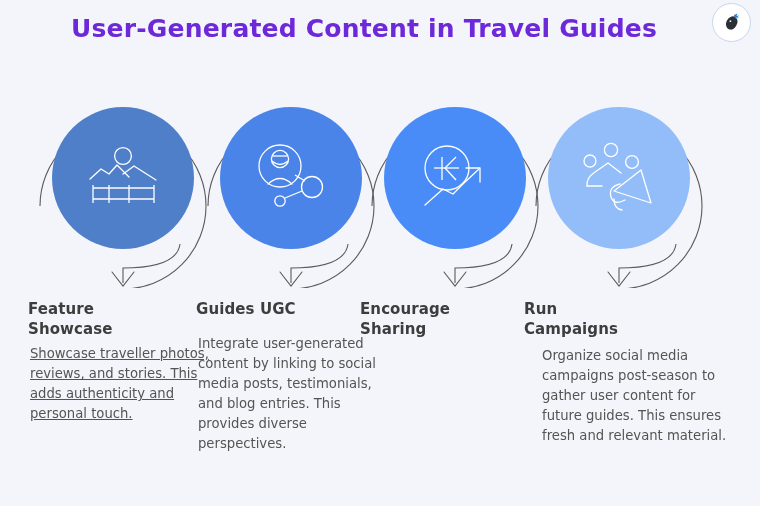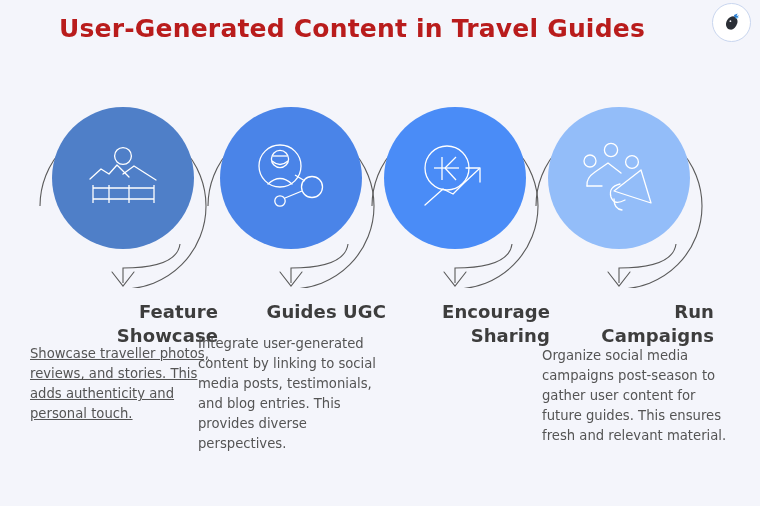--- a/index.html
+++ b/index.html
@@ -18,27 +18,27 @@
   #canvas {
     position: relative;
     width: 760px;
     height: 506px;
   }
 
   
   #page-title {
     position: absolute;
     top: 14px;
-    left: 0;
+    left: 12px;
     width: 704px;
     text-align: center;
     font-family: "DejaVu Sans", sans-serif;
     font-size: 25px;
     font-weight: bold;
-    color: #b91c1c;
+    color: #6d28d9;
     letter-spacing: 0.2px;
   }
 
   
   #brand-badge {
     position: absolute;
     top: 3px;
     right: 9px;
     width: 39px;
     height: 39px;
@@ -85,22 +85,22 @@
     align-items: center;
     justify-content: center;
   }
 
   
   .step-heading {
     position: absolute;
     left: 0;
     top: 212px;
     width: 190px;
-    text-align: right;
-    font-size: 18px;
+    text-align: left;
+    font-size: 15px;
     font-weight: bold;
     color: #3d3d3d;
     line-height: 1.33;
     letter-spacing: 0.1px;
   }
   .step-body {
     position: absolute;
     left: 2px;
     width: 186px;
     font-size: 13.2px;

